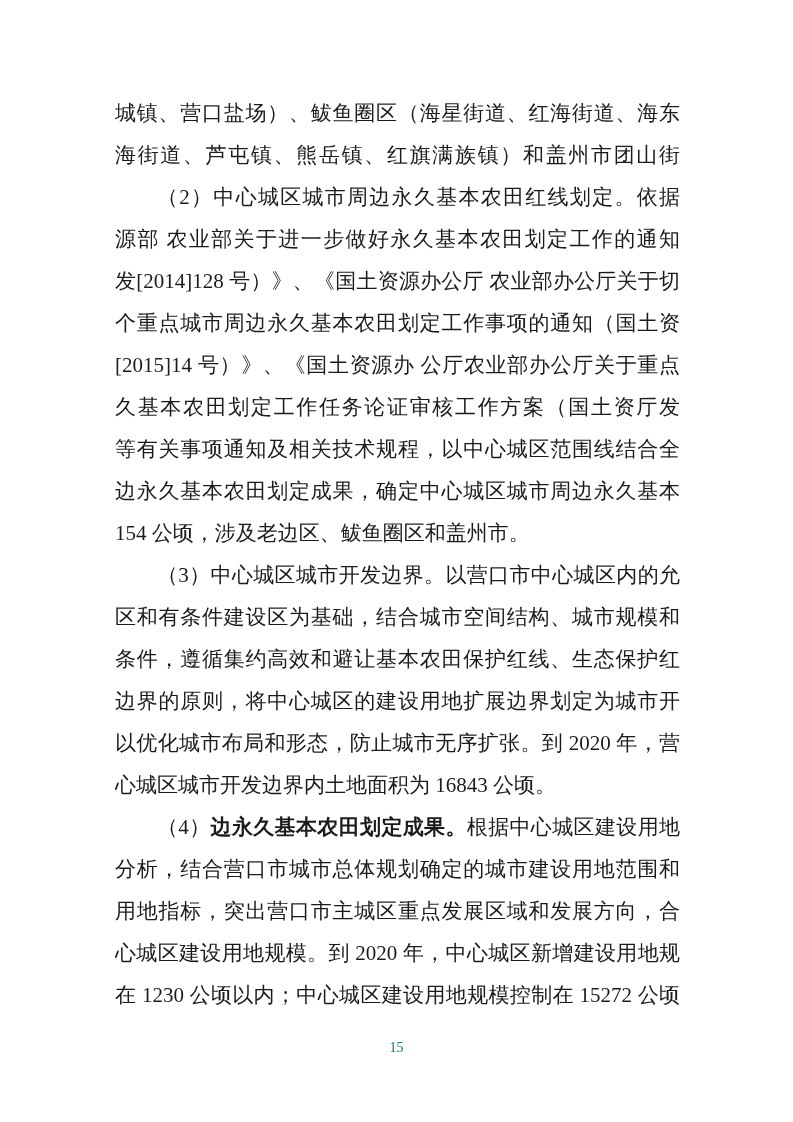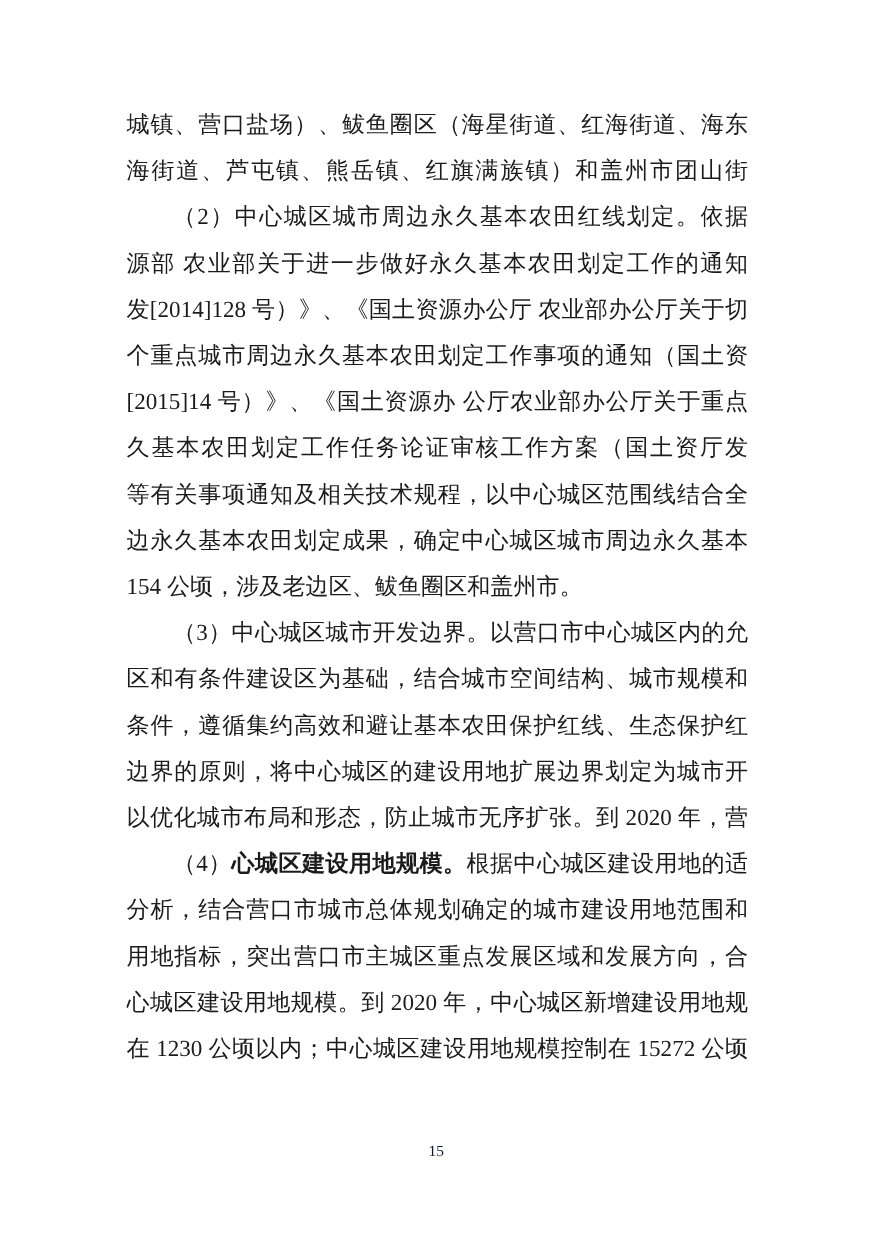--- a/index.html
+++ b/index.html
@@ -42,21 +42,21 @@
     font-weight: bold;
   }
   .page-number {
     position: absolute;
     left: 0;
     top: 1038px;
     width: 100%;
     text-align: center;
     font-size: 14px;
     line-height: 20px;
-    color: #0f172a;
+    color: #0f766e;
   }
 </style>
 </head>
 <body>
 
 <div class="page">
   <div class="text-block">
       <div class="line"><span class="seg">城镇、营口盐场）、鲅鱼圈区（海星街道、红海街道、海东街道、望</span></div>
       <div class="line no-stretch"><span class="seg">海街道、芦屯镇、熊岳镇、红旗满族镇）和盖州市团山街道。</span></div>
       <div class="line indent"><span class="seg">（2）中心城区城市周边永久基本农田红线划定。依据《国土资</span></div>
@@ -66,20 +66,21 @@
       <div class="line"><span class="seg">[2015]14 号）》、《国土资源办 公厅农业部办公厅关于重点城市周边永</span></div>
       <div class="line"><span class="seg">久基本农田划定工作任务论证审核工作方案（国土资厅发[2016]3 号）》</span></div>
       <div class="line"><span class="seg">等有关事项通知及相关技术规程，以中心城区范围线结合全域城市周</span></div>
       <div class="line"><span class="seg">边永久基本农田划定成果，确定中心城区城市周边永久基本农田面积</span></div>
       <div class="line no-stretch"><span class="seg">154 公顷，涉及老边区、鲅鱼圈区和盖州市。</span></div>
       <div class="line indent"><span class="seg">（3）中心城区城市开发边界。以营口市中心城区内的允许建设</span></div>
       <div class="line"><span class="seg">区和有条件建设区为基础，结合城市空间结构、城市规模和资源环境</span></div>
       <div class="line"><span class="seg">条件，遵循集约高效和避让基本农田保护红线、生态保护红线、禁建</span></div>
       <div class="line"><span class="seg">边界的原则，将中心城区的建设用地扩展边界划定为城市开发边界，</span></div>
       <div class="line"><span class="seg">以优化城市布局和形态，防止城市无序扩张。到 2020 年，营口市中</span></div>
-      <div class="line indent"><span class="seg">（4）</span><span class="seg bold">心城区建设用地规模。</span><span class="seg">根据中心城区建设用地的适宜性</span></div>
+      <div class="line no-stretch"><span class="seg">心城区城市开发边界内土地面积为 16843 公顷。</span></div>
+      <div class="line indent"><span class="seg">（4）</span><span class="seg bold">边永久基本农田划定成果。</span><span class="seg">根据中心城区建设用地的适宜性</span></div>
       <div class="line"><span class="seg">分析，结合营口市城市总体规划确定的城市建设用地范围和新增城镇</span></div>
       <div class="line"><span class="seg">用地指标，突出营口市主城区重点发展区域和发展方向，合理确定中</span></div>
       <div class="line"><span class="seg">心城区建设用地规模。到 2020 年，中心城区新增建设用地规模控制</span></div>
       <div class="line no-stretch"><span class="seg">在 1230 公顷以内；中心城区建设用地规模控制在 15272 公顷以内，</span></div>
     </div>
   <div class="page-number">15</div>
 </div>
 
 </body></html>

